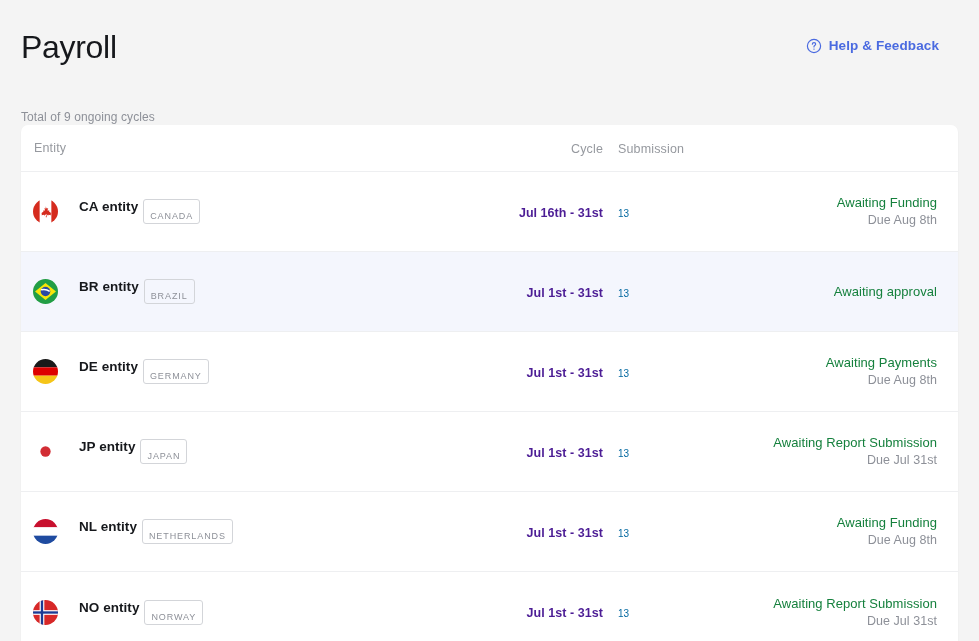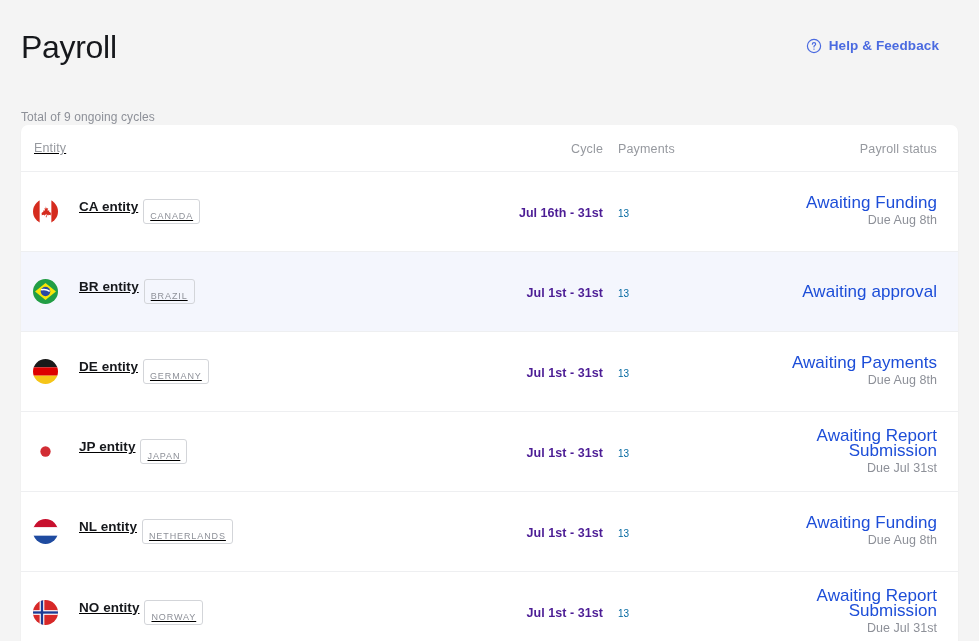--- a/index.html
+++ b/index.html
@@ -98,21 +98,21 @@
   }
   .tbl-row {
     height: 80px;
     border-bottom: 1px solid #eeeff1;
     background: #ffffff;
   }
   .tbl-row.tinted { background: #f4f6fd; }
   .tbl-row:last-child { border-bottom: none; }
 
   
-  .col-entity   { width: 460px; display: flex; align-items: flex-end; padding-left: 12px; text-decoration: underline; }
+  .col-entity   { width: 460px; display: flex; align-items: flex-end; padding-left: 12px; }
   .col-cycle    { width: 125px; text-align: right; padding-right: 3px; }
   .col-emp      { width: 120px; text-align: left; padding-left: 12px; }
   .col-status   { flex: 1; text-align: right; padding-right: 21px; }
 
   .tbl-head .col-entity { padding-left: 13px; }
 
   .th {
     font-size: 12.5px;
     color: #96999f;
     font-weight: 400;
@@ -163,22 +163,22 @@
     letter-spacing: 0.05px;
   }
 
   .status-wrap {
     display: flex;
     flex-direction: column;
     align-items: flex-end;
     gap: 3px;
   }
   .status-main {
-    font-size: 17px;
-    color: #1d4ed8;
+    font-size: 13px;
+    color: #15803d;
     letter-spacing: 0.05px;
     line-height: 15px;
   }
   .status-due {
     font-size: 12.5px;
     color: #8d9098;
     letter-spacing: 0.05px;
     line-height: 15px;
   }
 </style>
@@ -207,24 +207,21 @@
   <div class="card">
 
     <div class="tbl-head">
       <div class="col-entity">
         <span class="th">Entity</span>
       </div>
       <div class="col-cycle">
         <span class="th">Cycle</span>
       </div>
       <div class="col-emp">
-        <span class="th">Payments</span>
-      </div>
-      <div class="col-status">
-        <span class="th">Payroll status</span>
+        <span class="th">Submission</span>
       </div>
     </div>
 
     <div id="rows-container">
         <div class="tbl-row">
           <div class="col-entity">
             <span>
               <svg class="flag" viewBox="0 0 32 32">
                 <rect width="32" height="32" fill="#fff"></rect>
                 <rect x="0" y="0" width="8.5" height="32" fill="#d52b1e"></rect>

